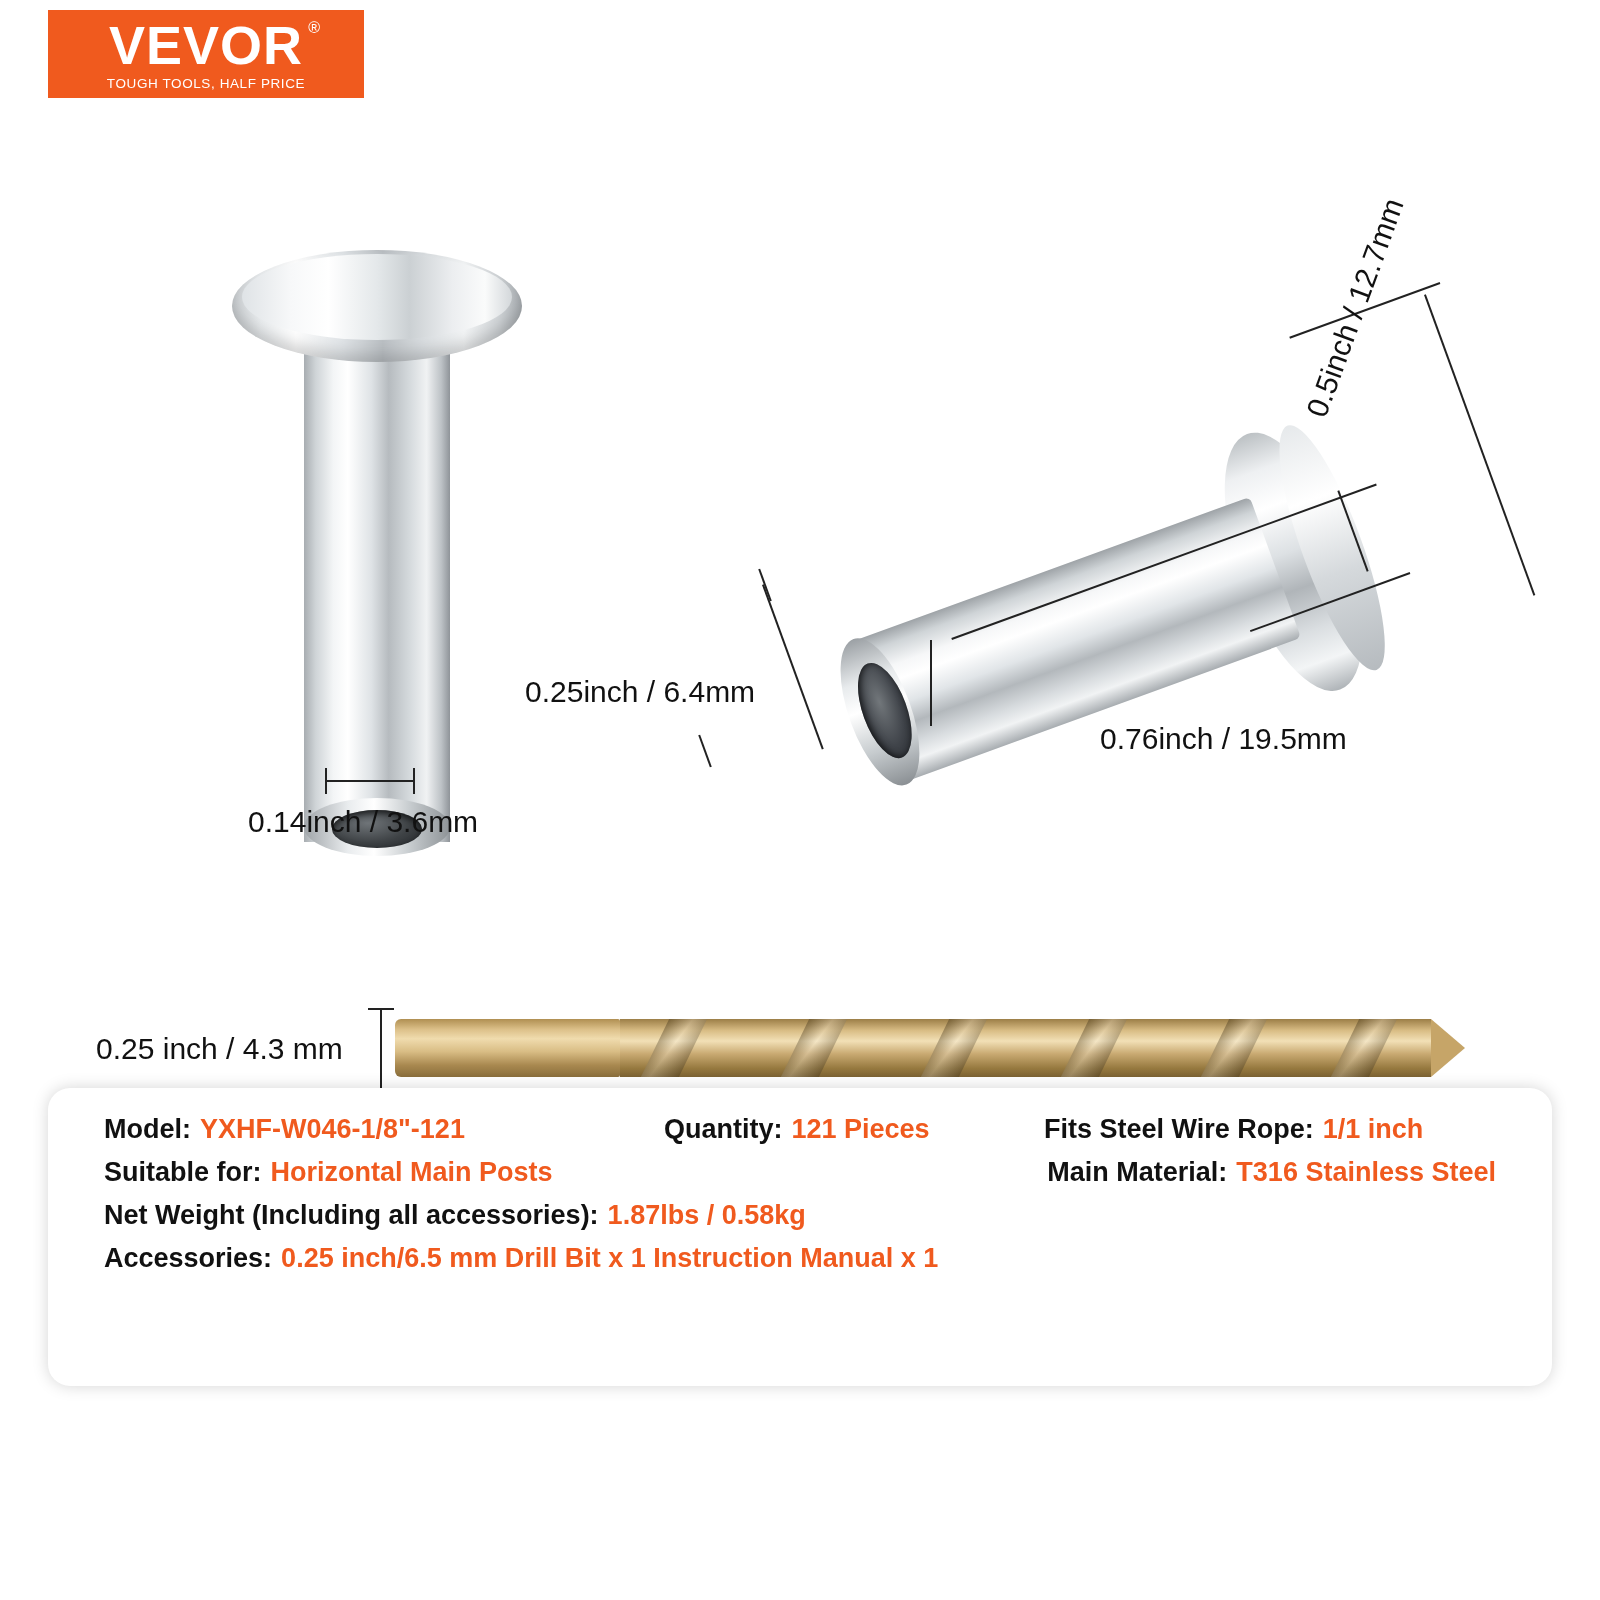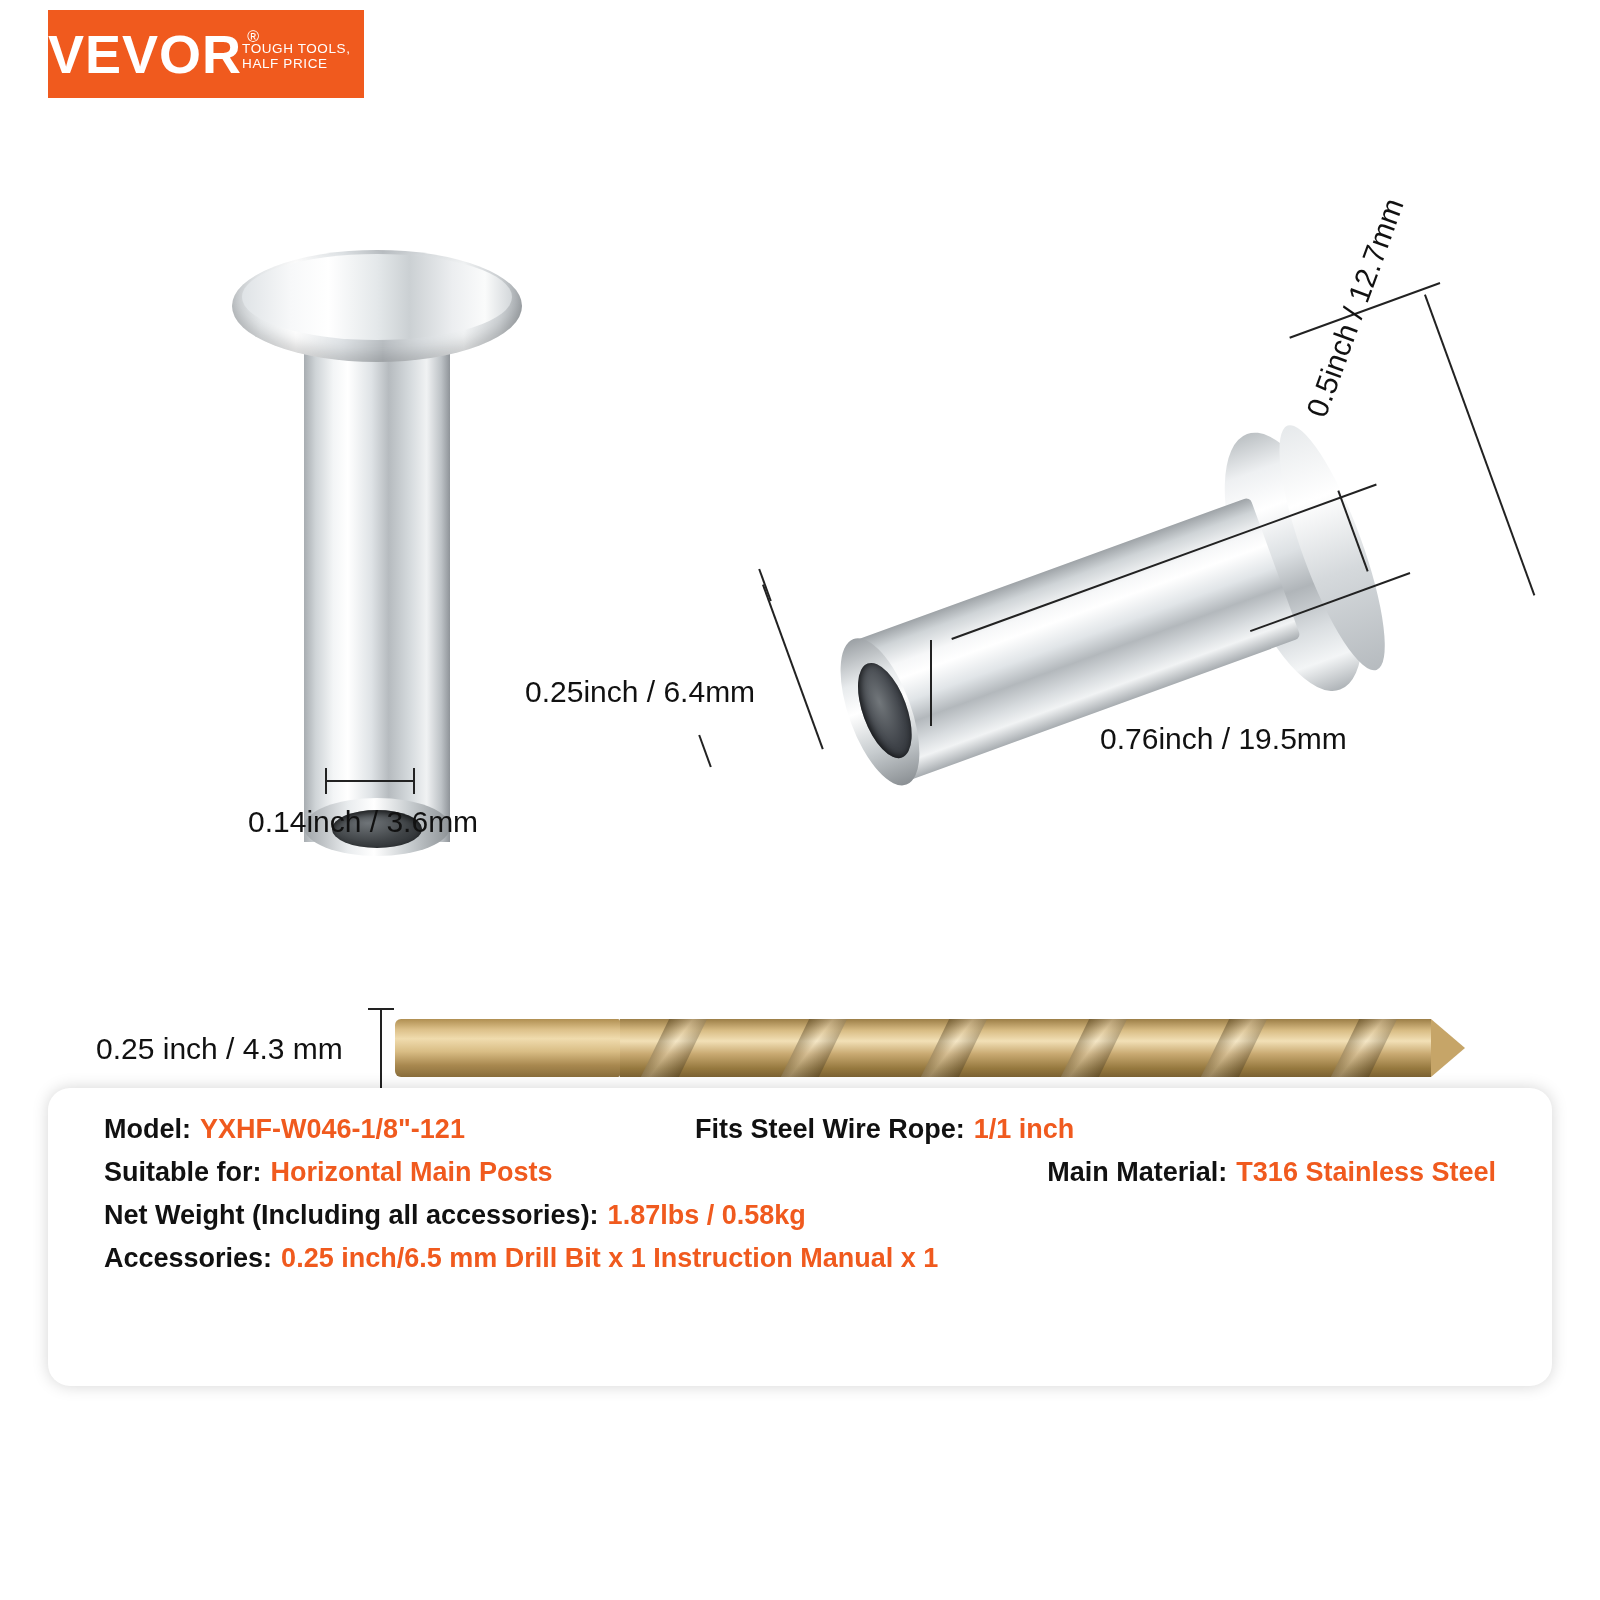--- a/index.html
+++ b/index.html
@@ -10,21 +10,21 @@
     font-family: "Liberation Sans", sans-serif;
     overflow: hidden;
   }
   .page { position: relative; width: 1600px; height: 1600px; background: #fff; }
 
   
   .logo-box {
     position: absolute; left: 48px; top: 10px;
     width: 316px; height: 88px;
     background: #F05A1E;
-    display: flex; flex-direction: row;
+    display: flex; flex-direction: column;
     align-items: center; justify-content: center;
   }
   .logo-main {
     color: #ffffff; font-weight: bold; font-size: 54px;
     letter-spacing: 1px; line-height: 1; position: relative;
   }
   .logo-reg {
     position: absolute; right: -18px; top: 2px;
     font-size: 16px; font-weight: normal;
   }
@@ -135,21 +135,21 @@
   .tick { position: absolute; background: #222; }
 
   
   .spec-card {
     position: absolute; left: 48px; top: 1088px;
     width: 1504px; height: 298px;
     background: #ffffff; border-radius: 22px;
     box-shadow: 0 0 16px rgba(0,0,0,0.17);
     padding: 26px 56px 0 56px;
   }
-  .spec-row { display: flex; align-items: baseline; margin-bottom: 12px; gap: 31px; }
+  .spec-row { display: flex; align-items: baseline; margin-bottom: 12px; }
   .lbl { color: #111; font-size: 27px; font-weight: bold; }
   .val { color: #F05A1E; font-size: 27px; font-weight: bold; margin-left: 9px; }
   .col-1 { width: 560px; }
   .col-2 { width: 380px; }
   .col-3 { flex: 1; }
   .grp { display: flex; align-items: baseline; }
 </style>
 </head>
 <body>
 
@@ -221,20 +221,24 @@
     <div class="dim-label" style="left:96px; top:922px;">0.25 inch / 4.3 mm</div>
   </div>
 
   <div class="spec-card">
 
     <div class="spec-row">
       <div class="grp col-1">
         <span class="lbl">Model:</span>
         <span class="val">YXHF-W046-1/8"-121</span>
       </div>
+      <div class="grp col-2">
+        <span class="lbl">Quantity:</span>
+        <span class="val">121 Pieces</span>
+      </div>
       <div class="grp col-3">
         <span class="lbl">Fits Steel Wire Rope:</span>
         <span class="val">1/1 inch</span>
       </div>
     </div>
 
     <div class="spec-row">
       <div class="grp col-1">
         <span class="lbl">Suitable for:</span>
         <span class="val">Horizontal Main Posts</span>

